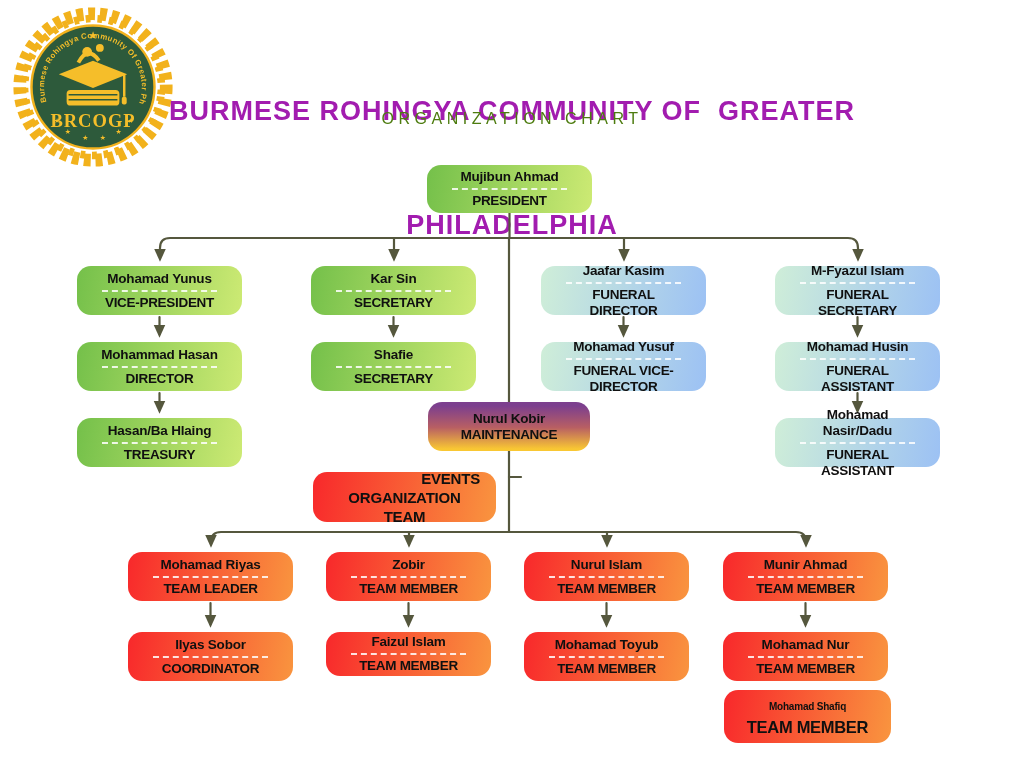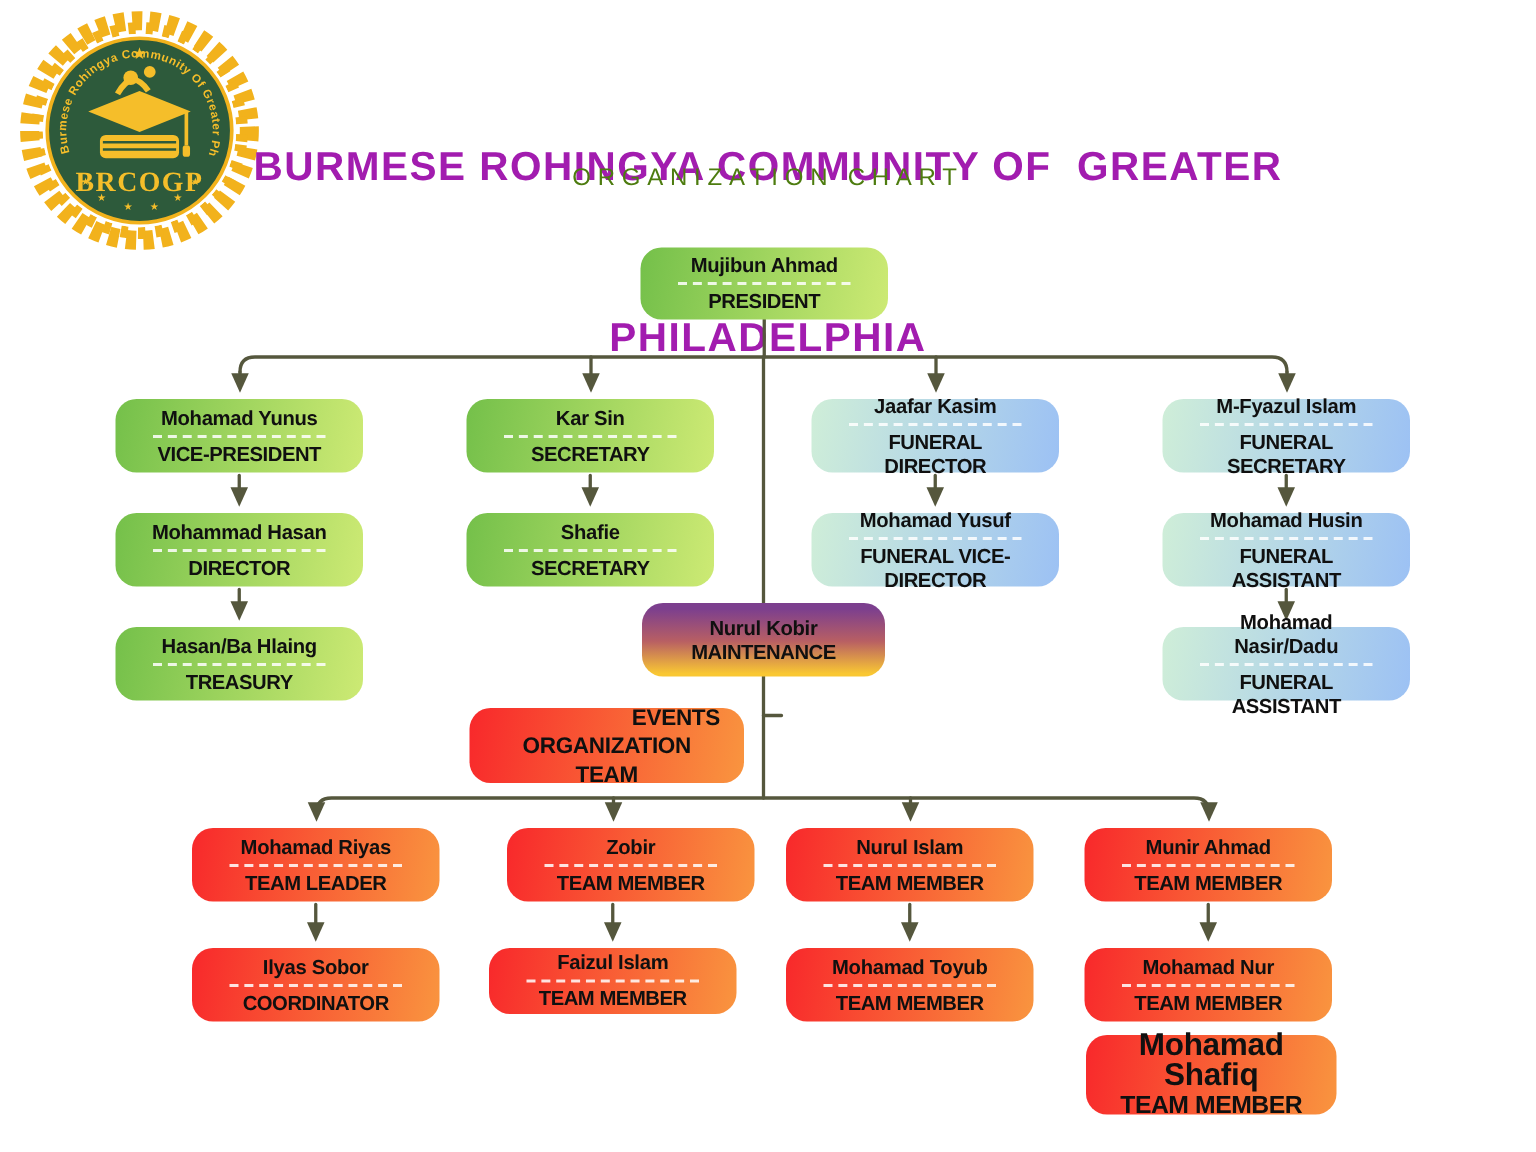--- a/index.html
+++ b/index.html
@@ -29,21 +29,21 @@
     text-align:center;color:#101010;font-weight:bold;padding:2px 16px;
   }
   .node .name{font-size:13.5px;letter-spacing:-0.2px;line-height:16px;}
   .node .sep{width:86%;border-top:2px dashed rgba(255,255,255,0.85);margin:3px 0 3px;}
   .node .role{font-size:13.5px;letter-spacing:-0.3px;line-height:16px;}
   .node.green{background:linear-gradient(100deg,#74c04a 0%,#cdea74 100%);}
   .node.blue{background:linear-gradient(100deg,#cfeed8 0%,#9cc1f4 100%);}
   .node.grape{background:linear-gradient(180deg,#7c3f8e 8%,#b85f63 52%,#f9c733 96%);}
   .node.red{background:linear-gradient(100deg,#f8282b 0%,#f9953f 100%);}
   .node.label .name,.node.label .role{font-size:15px;line-height:19px;letter-spacing:-0.2px;}
-  .node.large .name{font-size:21px;line-height:20px;}
+  .node.large .name{font-size:10px;line-height:20px;}
   .node.large .role{font-size:16.5px;line-height:20px;}
 </style>
 </head>
 <body>
 
 <div class="stage">
 
   <svg class="logo" viewBox="0 0 170 170">
     <g>
       <circle cx="85" cy="85" r="75" fill="none" stroke="#F2B21C" stroke-width="13" stroke-dasharray="7 5"></circle>
@@ -181,21 +181,21 @@
       <div class="node red" style="left: 128px; top: 552px; width: 165px; height: 49px;">
         <div class="name">Mohamad Riyas</div>
         <div class="sep"></div>
         <div class="role">TEAM LEADER</div>
       </div>
       <div class="node red" style="left: 128px; top: 632px; width: 165px; height: 49px;">
         <div class="name">Ilyas Sobor</div>
         <div class="sep"></div>
         <div class="role">COORDINATOR</div>
       </div>
-      <div class="node red" style="left: 338px; top: 552px; width: 165px; height: 49px;">
+      <div class="node red" style="left: 326px; top: 552px; width: 165px; height: 49px;">
         <div class="name">Zobir</div>
         <div class="sep"></div>
         <div class="role">TEAM MEMBER</div>
       </div>
       <div class="node red" style="left: 326px; top: 632px; width: 165px; height: 44px;">
         <div class="name">Faizul Islam</div>
         <div class="sep"></div>
         <div class="role">TEAM MEMBER</div>
       </div>
       <div class="node red" style="left: 524px; top: 552px; width: 165px; height: 49px;">

